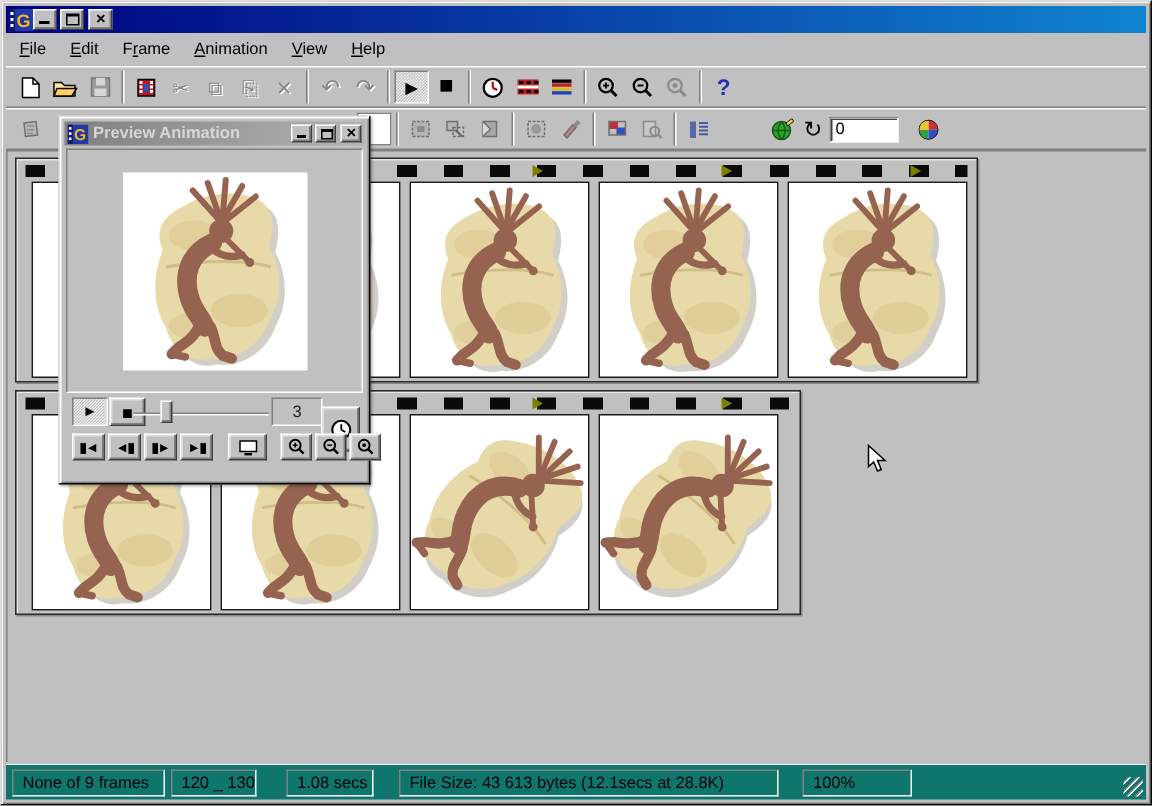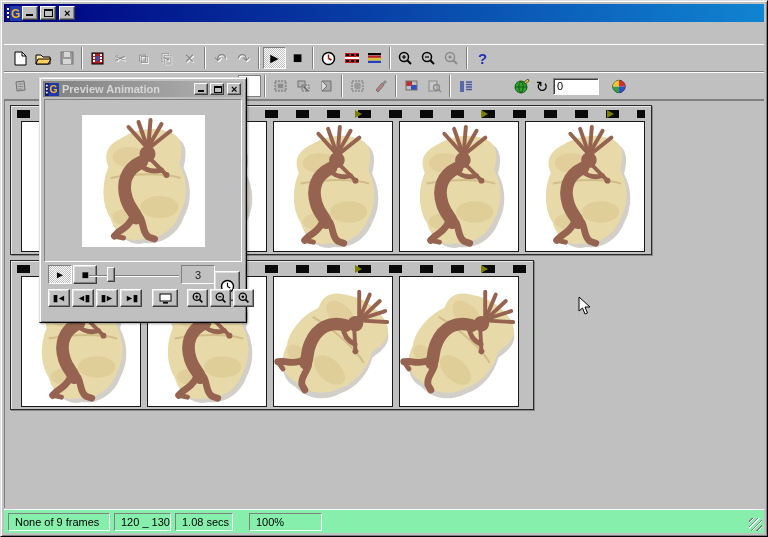--- a/index.html
+++ b/index.html
@@ -102,21 +102,21 @@
   .slider-thumb { position:absolute; left:64px; top:4px; width:8px; height:15px; background:#c0c0c0;
     border-top:1px solid #fff; border-left:1px solid #fff;
     border-right:1px solid #404040; border-bottom:1px solid #404040;
     box-shadow:inset -1px -1px 0 #808080; }
   .pvalue { position:absolute; left:138px; top:2px; width:34px; height:19px;
     border:1px solid #808080; border-right-color:#fff; border-bottom-color:#fff;
     background:#c0c0c0; text-align:center; line-height:18px; color:#222; }
 
   
   .statusbar { position:absolute; left:3px; right:3px; bottom:3px; height:24px;
-    background:#86efac; border-top:1px solid #fff; display:flex; align-items:center; padding:2px 2px 2px 4px; }
+    background:#0f766e; border-top:1px solid #fff; display:flex; align-items:center; padding:2px 2px 2px 4px; }
   .spanel { height:18px; line-height:17px; padding:0 6px; color:#000; white-space:nowrap; overflow:hidden;
     border-top:1px solid #808080; border-left:1px solid #808080;
     border-right:1px solid #fff; border-bottom:1px solid #fff; flex:none; }
   .grip { position:absolute; right:2px; bottom:2px; width:13px; height:13px;
     background:repeating-linear-gradient(135deg,transparent 0 2px,#808080 2px 3px,#fff 3px 4px); }
 
   
   .cursor { position:absolute; left:578px; top:296px; z-index:99; pointer-events:none; }
 </style>
 </head>
@@ -167,20 +167,28 @@
         </span>
       <span class="wbtn">
           <span class="g-max"></span>
         </span>
       <span class="wbtn" style="margin-left:1px">
           <span class="g-close">×</span>
         </span>
     </span>
   </div>
 
+  <div class="menubar">
+    <span class="menu-item"><u>F</u>ile</span>
+    <span class="menu-item"><u>E</u>dit</span>
+    <span class="menu-item">F<u>r</u>ame</span>
+    <span class="menu-item"><u>A</u>nimation</span>
+    <span class="menu-item"><u>V</u>iew</span>
+    <span class="menu-item"><u>H</u>elp</span>
+  </div>
 
   <div class="toolbar toolbar1">
     <span class="tbtn">
       <svg width="13" height="15" viewBox="0 0 13 15">
         <path d="M1,1 L8,1 L12,5 L12,14 L1,14 Z" fill="#fff" stroke="#000"></path>
           <path d="M8,1 L8,5 L12,5" fill="none" stroke="#000"></path>
       </svg>
       </span>
     <span class="tbtn">
       <svg width="17" height="13" viewBox="0 0 17 13">
@@ -528,21 +536,22 @@
             <path d="M9.5,9.5 L13,13" stroke="#000" stroke-width="2"></path>
             <circle cx="6" cy="6" r="1.6" fill="#000"></circle>
         </svg>
         </span>
     </div>
   </div>
 
   <div class="statusbar">
     <span class="spanel" style="width:102px">None of 9 frames</span>
     <span class="spanel" style="width:57px;margin-left:4px;text-align:right">120 _ 130</span>
-    <span class="spanel" style="width:58px;margin-left:4px;text-align:center">1.08 secs</span>
+    <span class="spanel" style="width:58px;margin-left:20px;text-align:center">1.08 secs</span>
+    <span class="spanel" style="width:253px;margin-left:17px">File Size: 43 613 bytes  (12.1secs at 28.8K)</span>
     <span class="spanel" style="width:73px;margin-left:16px">100%</span>
     <span class="grip"></span>
   </div>
 
 </div>
 
 <svg class="cursor" width="14" height="20" viewBox="0 0 14 20">
   <path d="M1,1 L1,15 L4.5,12 L7,18 L9.5,17 L7,11 L12,11 Z" fill="#fff" stroke="#000" stroke-width="1"></path>
 </svg>
 

